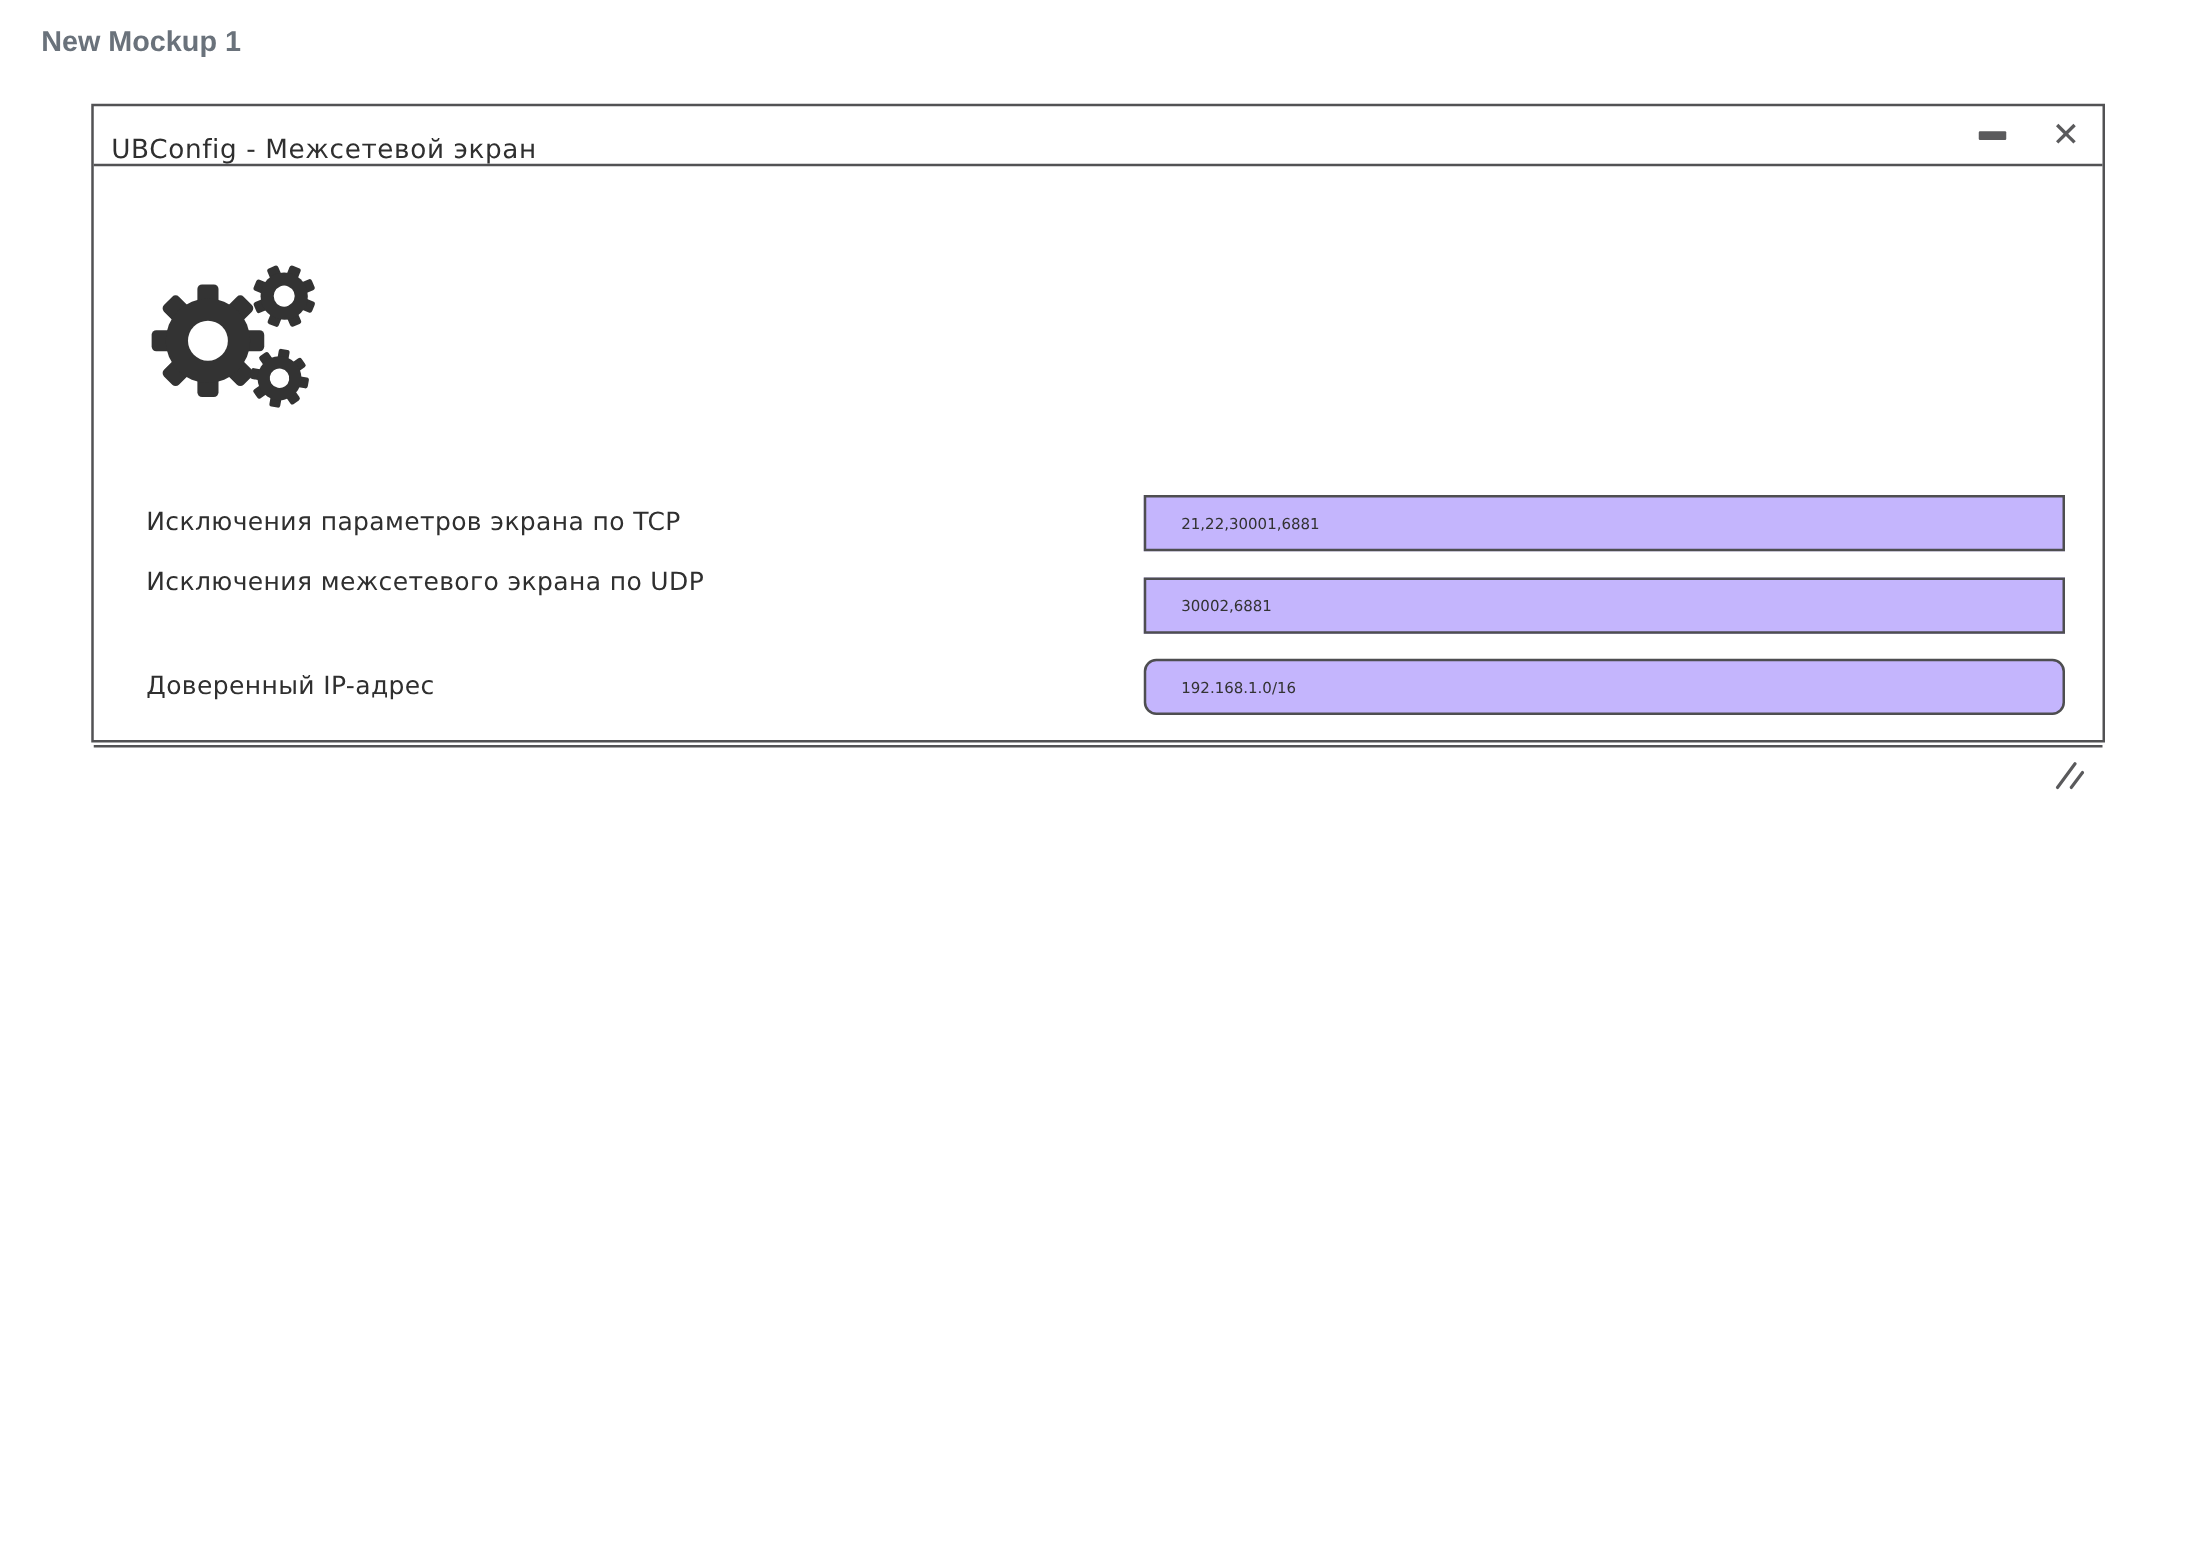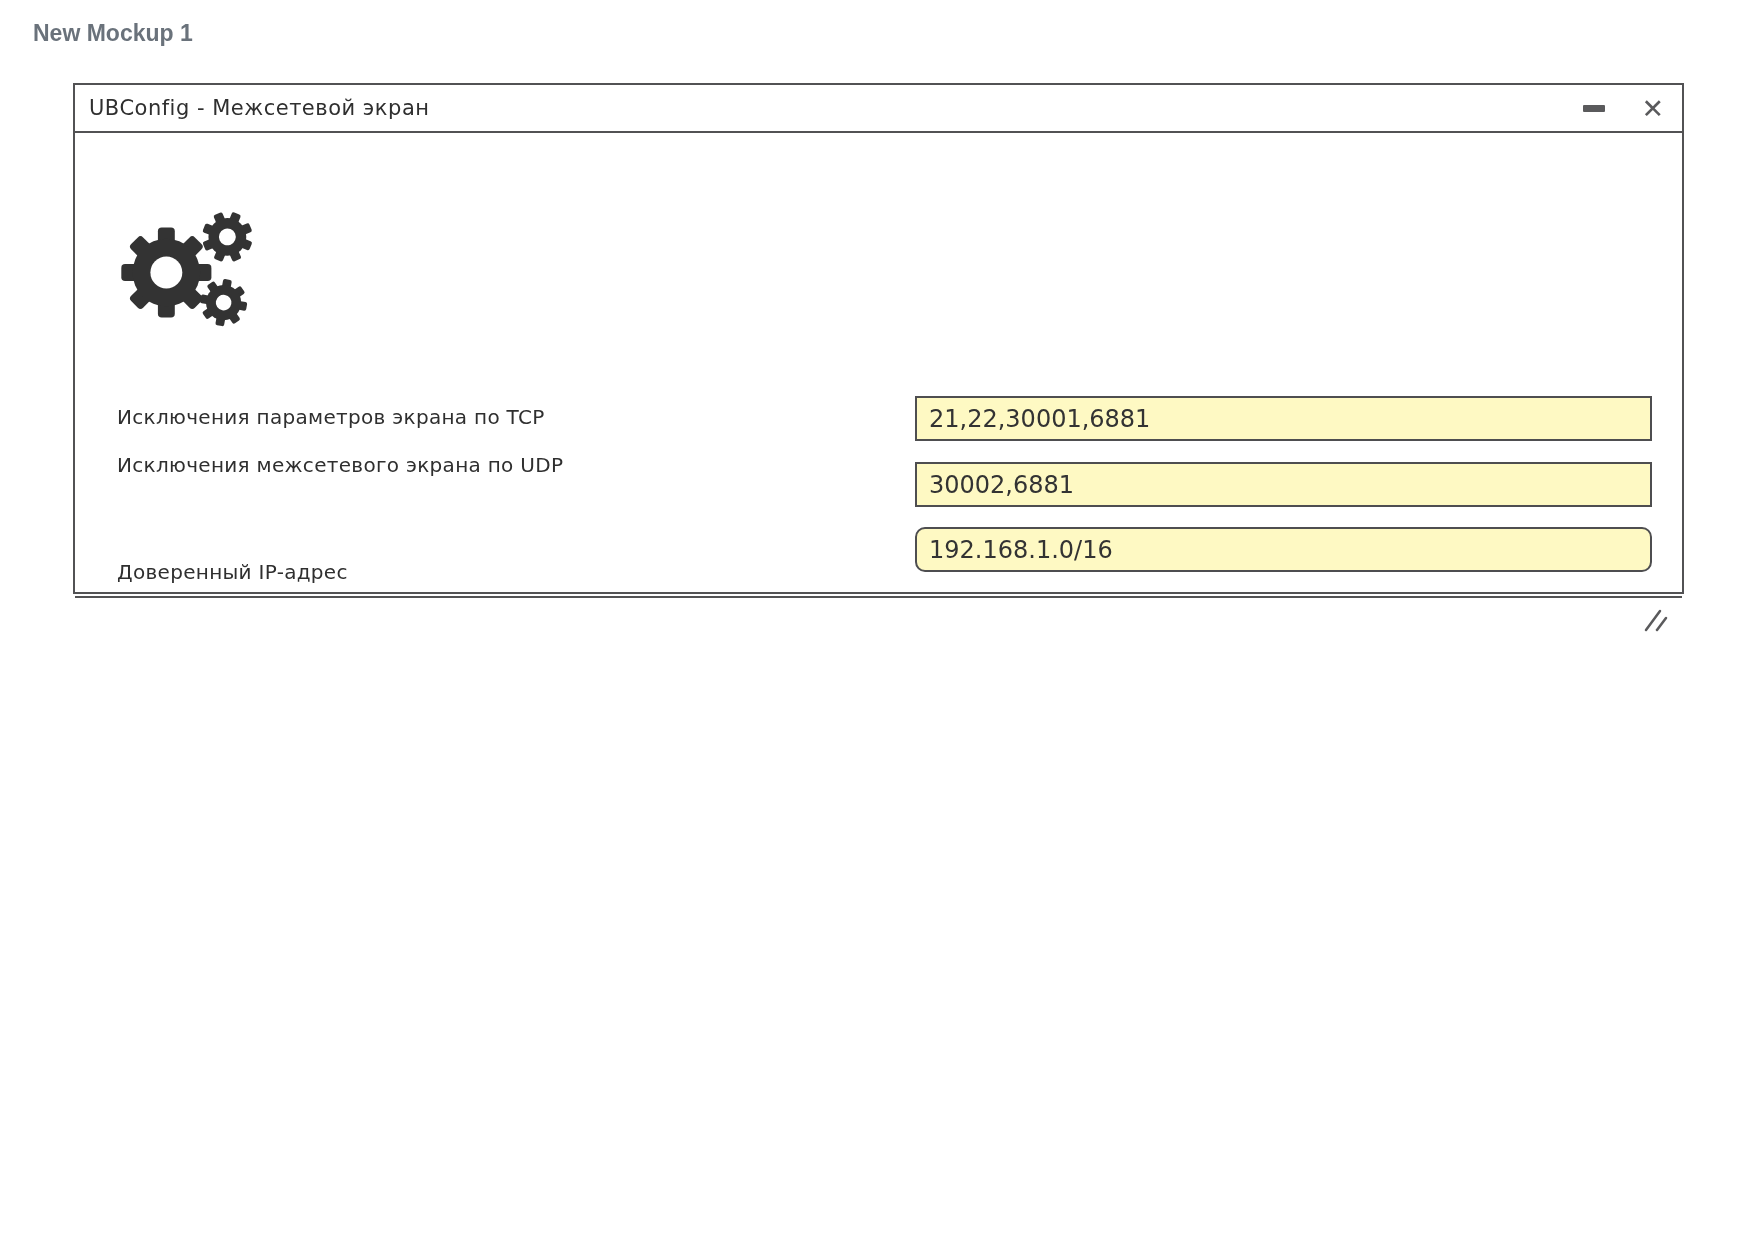--- a/index.html
+++ b/index.html
@@ -32,21 +32,21 @@
     width: 1611px;
     height: 511px;
     background: #ffffff;
     border: 2px solid #525254;
   }
   .titlebar {
     position: relative;
     height: 48px;
     border-bottom: 2px solid #525254;
     display: flex;
-    align-items: center;
+    align-items: flex-end;
     padding: 0 14px;
   }
   .titlebar-text {
     font-size: 21px;
     color: #2f2f2f;
     letter-spacing: 0.5px;
   }
   .titlebar-controls {
     position: absolute;
     right: 18px;
@@ -98,32 +98,32 @@
     font-size: 20px;
     color: #2f2f2f;
     letter-spacing: 0.3px;
   }
   .form-row .field-input {
     position: absolute;
     left: 840px;
     width: 737px;
     height: 45px;
     border: 2px solid #4e4e50;
-    background: #fef9c3;
+    background: #c4b5fd;
     font-family: "DejaVu Sans", "Liberation Sans", sans-serif;
-    font-size: 24px;
+    font-size: 12px;
     color: #333333;
-    padding: 0 12px;
+    padding: 0 28px;
     outline: none;
   }
   .row-1 .field-label { top: 272px; }
   .row-1 .field-input { top: 263px; }
   .row-2 .field-label { top: 320px; }
   .row-2 .field-input { top: 329px; }
-  .row-3 .field-label { top: 403px; margin-top: 24px; }
+  .row-3 .field-label { top: 403px; }
   .row-3 .field-input { top: 394px; border-radius: 10px; }
   
   .statusbar {
     position: absolute;
     left: 0;
     right: 0;
     bottom: 0;
     height: 44px;
     border-top: 2px solid #525254;
     background: #ffffff;

